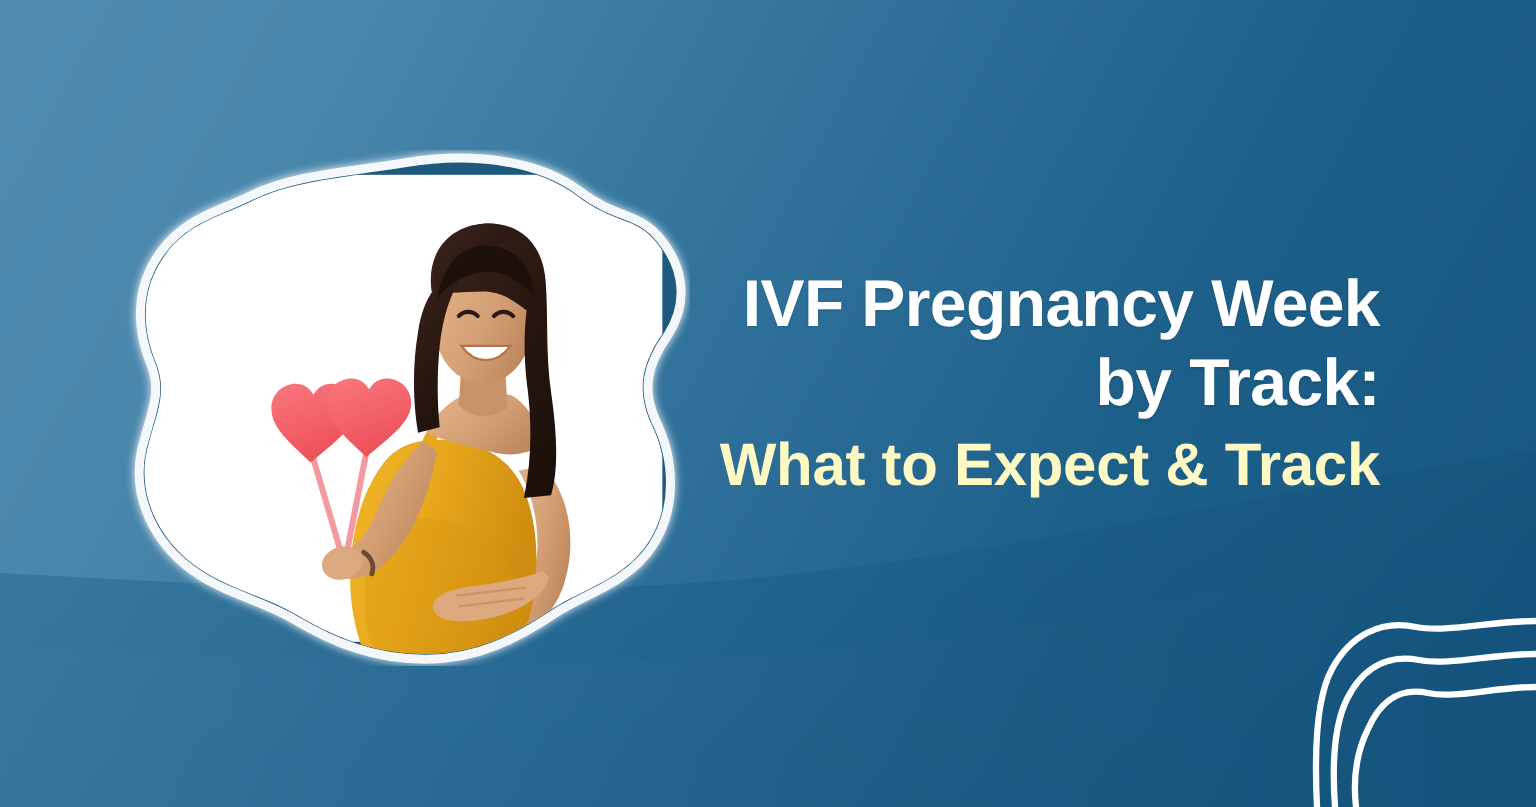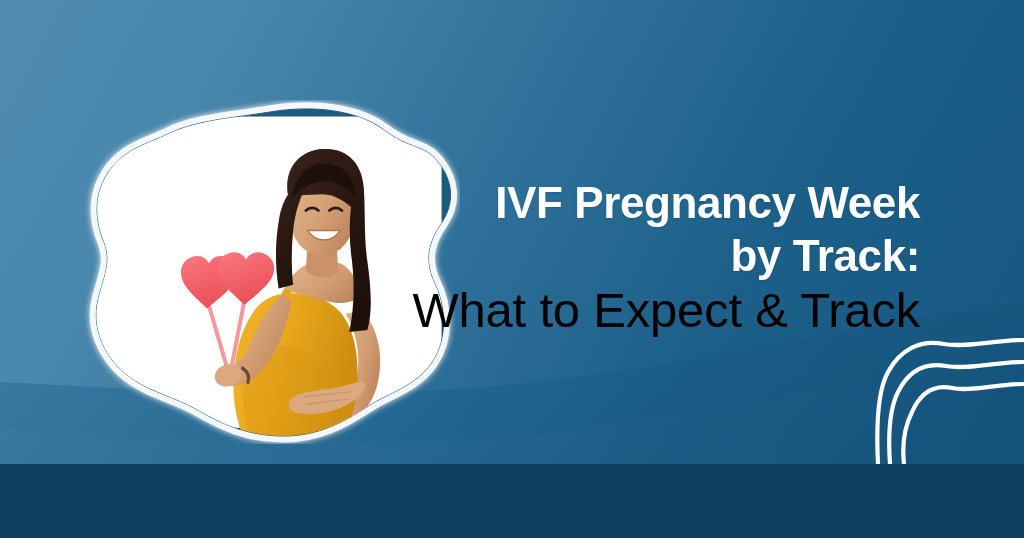--- a/index.html
+++ b/index.html
@@ -2,21 +2,21 @@
 <html><head>
 <meta charset="utf-8">
 <title>IVF Pregnancy Week by Week</title>
 <style>
   html,body{margin:0;padding:0;background:#0d3f5e;}
   body{font-family:"Liberation Sans","DejaVu Sans",sans-serif;}
 
   .banner{
     position:relative;
     width:1024px;
-    height:464px;
+    height:538px;
     overflow:hidden;
     background:#2f6f96;
   }
 
   
   .bg-base{
     position:absolute; inset:0;
     background:linear-gradient(118deg,
        #4f8cb0 0%,
        #4a87ac 18%,
@@ -48,25 +48,25 @@
     white-space:nowrap;
   }
   .hl-1,.hl-2{
     font-weight:700;
     font-size:44px;
     line-height:53px;
     letter-spacing:-0.4px;
     text-shadow:0 1px 2px rgba(0,0,0,.12);
   }
   .hl-3{
-    font-weight:400;
-    font-size:49px;
+    font-weight:700;
+    font-size:40px;
     line-height:56px;
     letter-spacing:-0.2px;
-    color:#000000;
+    color:#fef9c3;
   }
 
   
   .corner-swirl{
     position:absolute;
     right:0; bottom:0;
     width:180px; height:160px;
     pointer-events:none;
   }
 </style>

